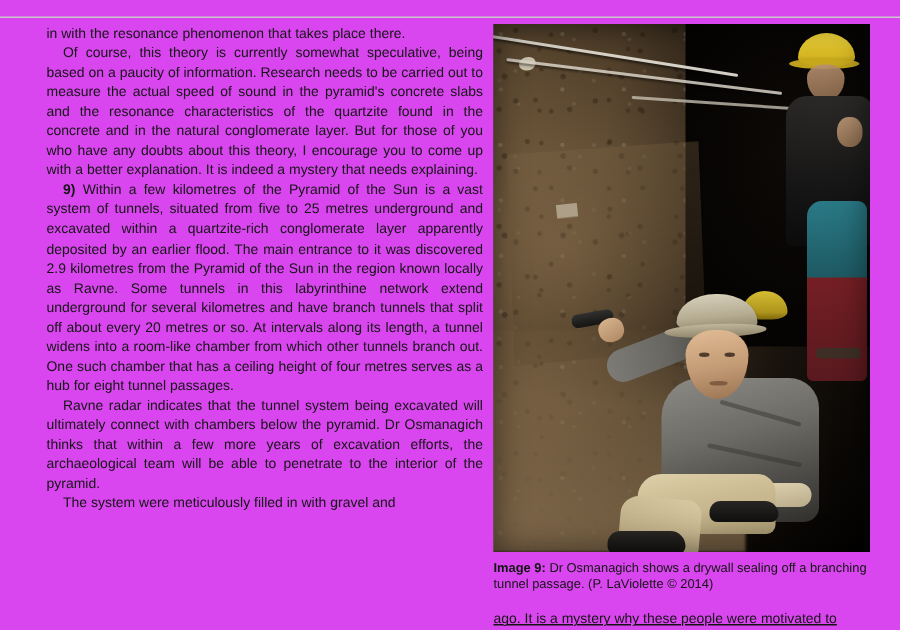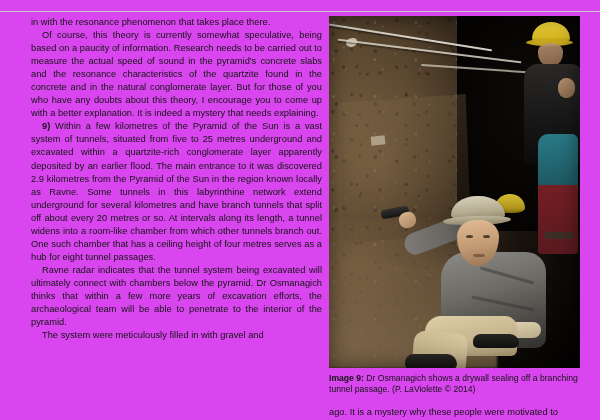--- a/index.html
+++ b/index.html
@@ -424,20 +424,21 @@
   .col-right-text {
     margin-top: 11px;
     width: 252px;
   }
   .col-right-text p {
     margin: 0;
     text-align: justify;
     font-size: 9.3px;
     line-height: 13.05px;
     color: #141414;
+    text-decoration: underline;
   }
 </style>
 </head>
 <body>
 
 <div class="page">
 
   <div class="top-rule"></div>
 
   <div class="columns">

